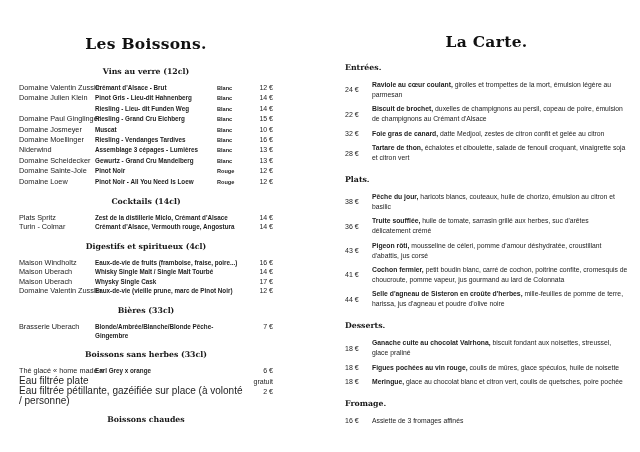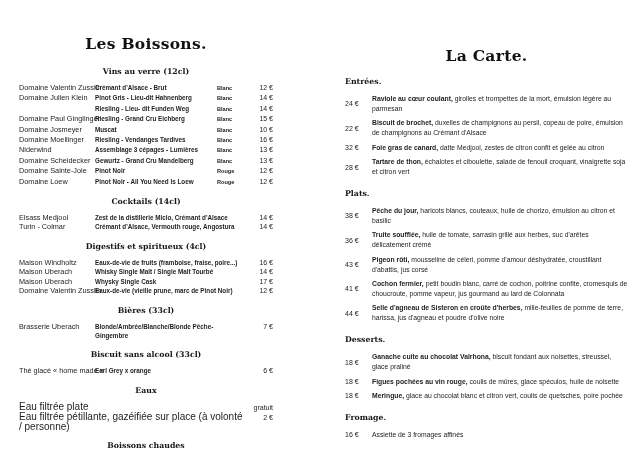--- a/index.html
+++ b/index.html
@@ -5,21 +5,21 @@
   html, body { margin:0; padding:0; }
   body {
     width:640px; height:452px; overflow:hidden;
     background:#ffffff; color:#1d1d1d;
     font-family:"Liberation Sans", sans-serif;
     -webkit-font-smoothing:antialiased;
   }
   .spread { display:flex; width:640px; height:452px; }
   .page { box-sizing:border-box; width:320px; height:452px; }
   .page-left  { padding:34px 47px 0 19px; }
-  .page-right { padding:46px 12px 0 25px; }
+  .page-right { padding:32px 12px 0 25px; }
 
   .title {
     font-family:"DejaVu Serif","Liberation Serif",serif;
     font-weight:700; font-size:15.5px; letter-spacing:0.3px;
     text-align:center; color:#111; margin-bottom:12px;
   }
 
   
   .lhead {
     font-family:"DejaVu Serif","Liberation Serif",serif;
@@ -112,21 +112,21 @@
           <div class="lrow">
             <div class="c1">Domaine Loew</div>
             <div class="c2">Pinot Noir - All You Need Is Loew</div>
             <div class="ccol">Rouge</div>
             <div class="lprice">12 €</div>
           </div>
         </div>
         <div class="lsec">
           <div class="lhead">Cocktails (14cl)</div>
           <div class="lrow">
-            <div class="c1">Elsass Medjool</div>
+            <div class="c1">Plats Spritz</div>
             <div class="c2">Zest de la distillerie Miclo, Crémant d'Alsace</div>
             <div class="lprice">14 €</div>
           </div>
           <div class="lrow">
             <div class="c1">Turin - Colmar</div>
             <div class="c2">Crémant d'Alsace, Vermouth rouge, Angostura</div>
             <div class="lprice">14 €</div>
           </div>
         </div>
         <div class="lsec">
@@ -154,29 +154,28 @@
         </div>
         <div class="lsec">
           <div class="lhead">Bières (33cl)</div>
           <div class="lrow">
             <div class="c1">Brasserie Uberach</div>
             <div class="c2">Blonde/Ambrée/Blanche/Blonde Pêche-Gingembre</div>
             <div class="lprice">7 €</div>
           </div>
         </div>
         <div class="lsec">
-          <div class="lhead">Biscuit sans alcool (33cl)</div>
+          <div class="lhead">Boissons sans herbes (33cl)</div>
           <div class="lrow">
             <div class="c1">Thé glacé « home made »</div>
             <div class="c2">Earl Grey x orange</div>
             <div class="lprice">6 €</div>
           </div>
         </div>
         <div class="lsec">
-          <div class="lhead">Eaux</div>
           <div class="lrow">
             <div class="c1g">Eau filtrée plate</div>
             <div class="lprice">gratuit</div>
           </div>
           <div class="lrow">
             <div class="c1g">Eau filtrée pétillante, gazéifiée sur place (à volonté / personne)</div>
             <div class="lprice">2 €</div>
           </div>
         </div>
         <div class="lsec">

